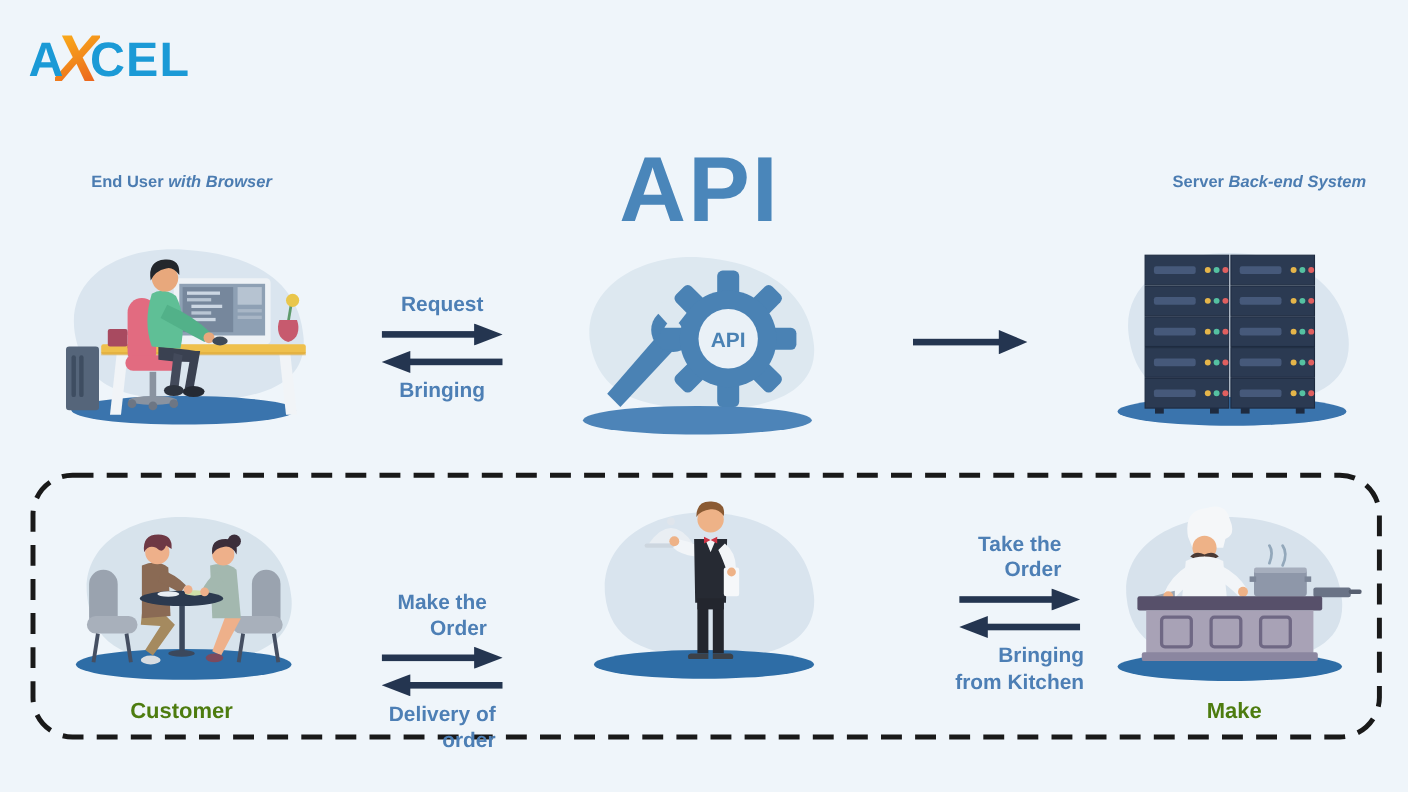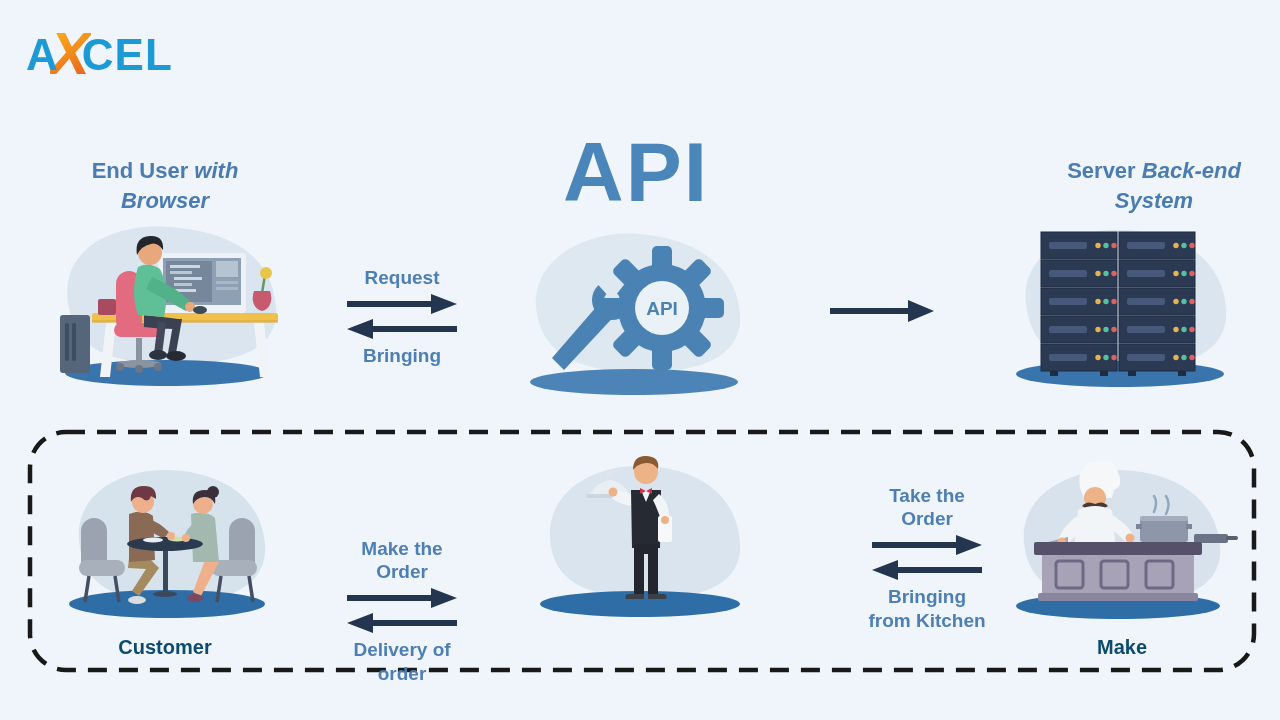--- a/index.html
+++ b/index.html
@@ -10,28 +10,28 @@
 
   
   .logo { left:26px; top:20px; display:flex; align-items:center; font-weight:800; font-size:44px; color:#1b9ad6; letter-spacing:1px; }
   .logo .lg-a, .logo .lg-cel { position:relative; z-index:1; }
   .logo .lg-x { font-size:60px; font-style:italic; font-weight:800; margin:0 -9px; position:relative; top:-1px; z-index:0; color:#f6861f; }
   @supports (-webkit-background-clip: text) {
     .logo .lg-x { background:linear-gradient(155deg,#fcb61a 5%,#f28a1c 50%,#e8541e 95%); -webkit-background-clip:text; -webkit-text-fill-color:transparent; }
   }
 
   
-  .blue-label { color:#4b7cb1; font-size:22px; font-weight:700; text-align:center; line-height:1.35; }
+  .blue-label { color:#4b7cb1; font-size:15px; font-weight:700; text-align:center; line-height:1.35; }
   .blue-label .it { font-style:italic; font-weight:600; }
   .api-title { font-size:84px; font-weight:800; color:#4a86ba; letter-spacing:2px; text-align:center; width:200px; }
-  .caption { color:#0c4a6e; font-size:20px; font-weight:700; text-align:center; width:180px; }
+  .caption { color:#4d7c0f; font-size:20px; font-weight:700; text-align:center; width:180px; }
 
   
   .arrow-group { display:flex; flex-direction:column; align-items:center; gap:5px; }
-  .arrow-label { color:#4d7fb5; font-size:19px; font-weight:600; text-align:center; line-height:1.22; white-space:pre-line; }
+  .arrow-label { color:#4d7fb5; font-size:19px; font-weight:600; text-align:right; line-height:1.22; white-space:pre-line; }
   .arrow-svg { display:block; }
 
   .illu { display:block; }
 </style>
 </head>
 <body>
 
 <div class="canvas">
 
   <div class="abs logo">

